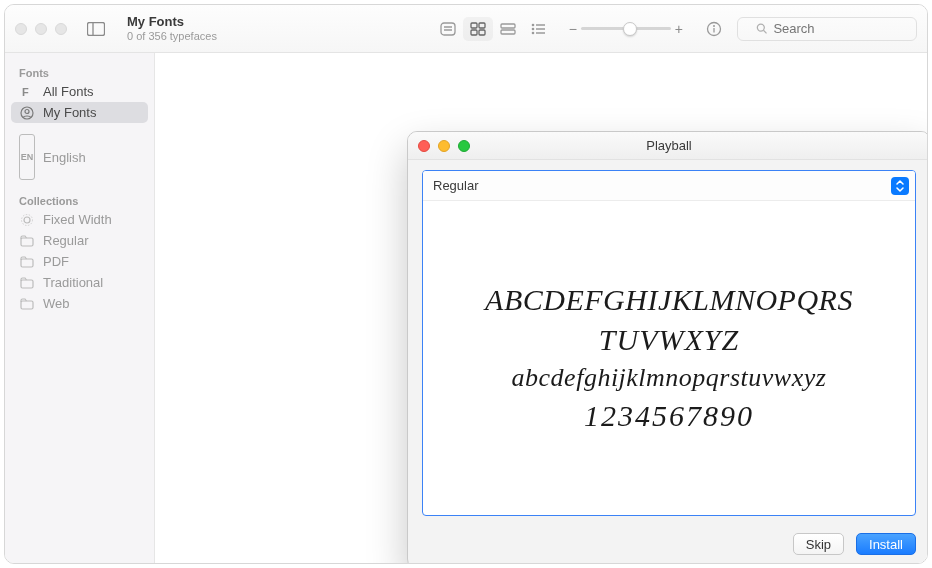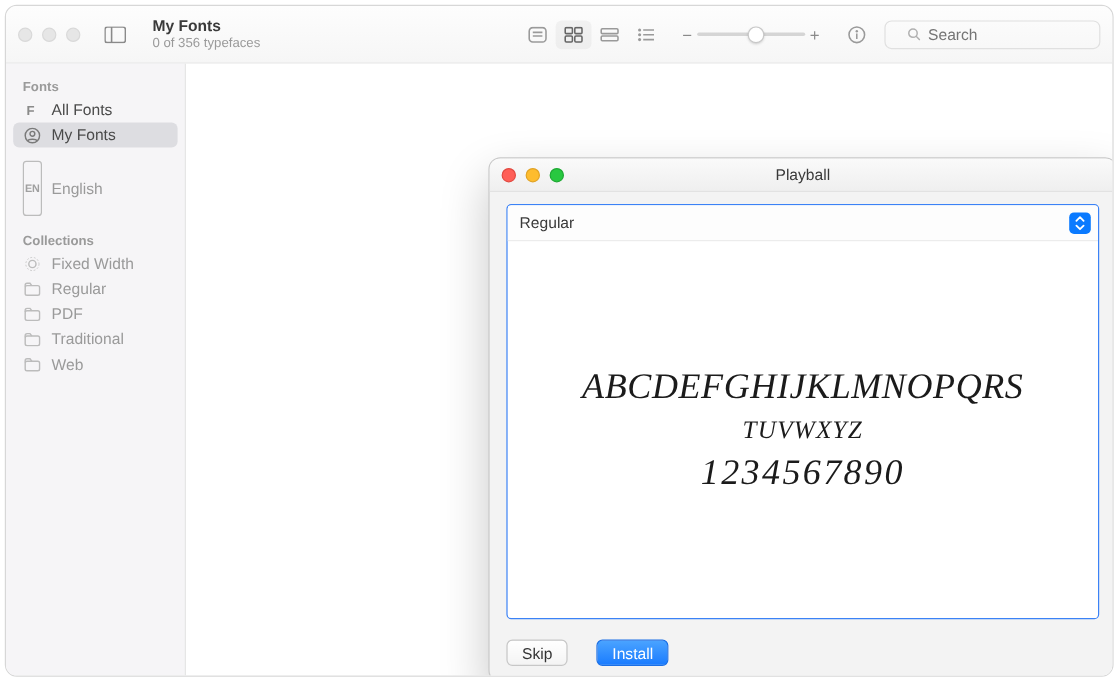--- a/index.html
+++ b/index.html
@@ -157,27 +157,27 @@
     background:#0a7aff; display:flex; align-items:center; justify-content:center;
   }
   .preview {
     flex:1; display:flex; flex-direction:column; align-items:center; justify-content:center;
     gap:6px; padding:30px 20px;
     font-family: "Brush Script MT", "Lucida Handwriting", "Segoe Script", cursive;
     font-style: italic;
     color:#1b1b1b;
   }
   .preview .row1 { font-size:30px; letter-spacing:0.5px; white-space:nowrap;}
-  .preview .row2 { font-size:21px; letter-spacing:1px;font-style:italic;}
+  .preview .row2 { font-size:30px; letter-spacing:1px;font-style:italic;}
   .preview .row3 { font-size:26px; letter-spacing:0.5px; white-space:nowrap;}
   .preview .row4 { font-size:30px; letter-spacing:2px;}
 
   .modal-footer {
-    height:44px; display:flex; align-items:center; 
-    gap:24px; padding:0 14px 4px;
+    height:44px; display:flex; align-items:center; justify-content:flex-end;
+    gap:12px; padding:0 14px 4px;
   }
   .btn {
     height:22px; padding:0 12px; border-radius:5px; font-size:13px;
     display:flex; align-items:center; justify-content:center;
     border:1px solid #c7c7c7; background:linear-gradient(#fff,#f4f4f4);
     color:#333;
   }
   .btn.primary {
     background:linear-gradient(#4aa3ff,#1a7cff);
     border:1px solid #1a6fe6; color:#fff; font-weight:500;
@@ -363,20 +363,21 @@
             <span class="select-chevron">
               <svg width="10" height="12" viewBox="0 0 10 12">
                 <path d="M2 4 L5 1 L8 4" fill="none" stroke="#fff" stroke-width="1.5" stroke-linecap="round" stroke-linejoin="round"></path>
                 <path d="M2 8 L5 11 L8 8" fill="none" stroke="#fff" stroke-width="1.5" stroke-linecap="round" stroke-linejoin="round"></path>
               </svg>
             </span>
           </div>
           <div class="preview">
             <div class="row1">ABCDEFGHIJKLMNOPQRS</div>
             <div class="row2">TUVWXYZ</div>
+            <div class="row3">abcdefghijklmnopqrstuvwxyz</div>
             <div class="row4">1234567890</div>
           </div>
         </div>
 
         <div class="modal-footer">
           <div class="btn">Skip</div>
           <div class="btn primary">Install</div>
         </div>
       </div>
 

